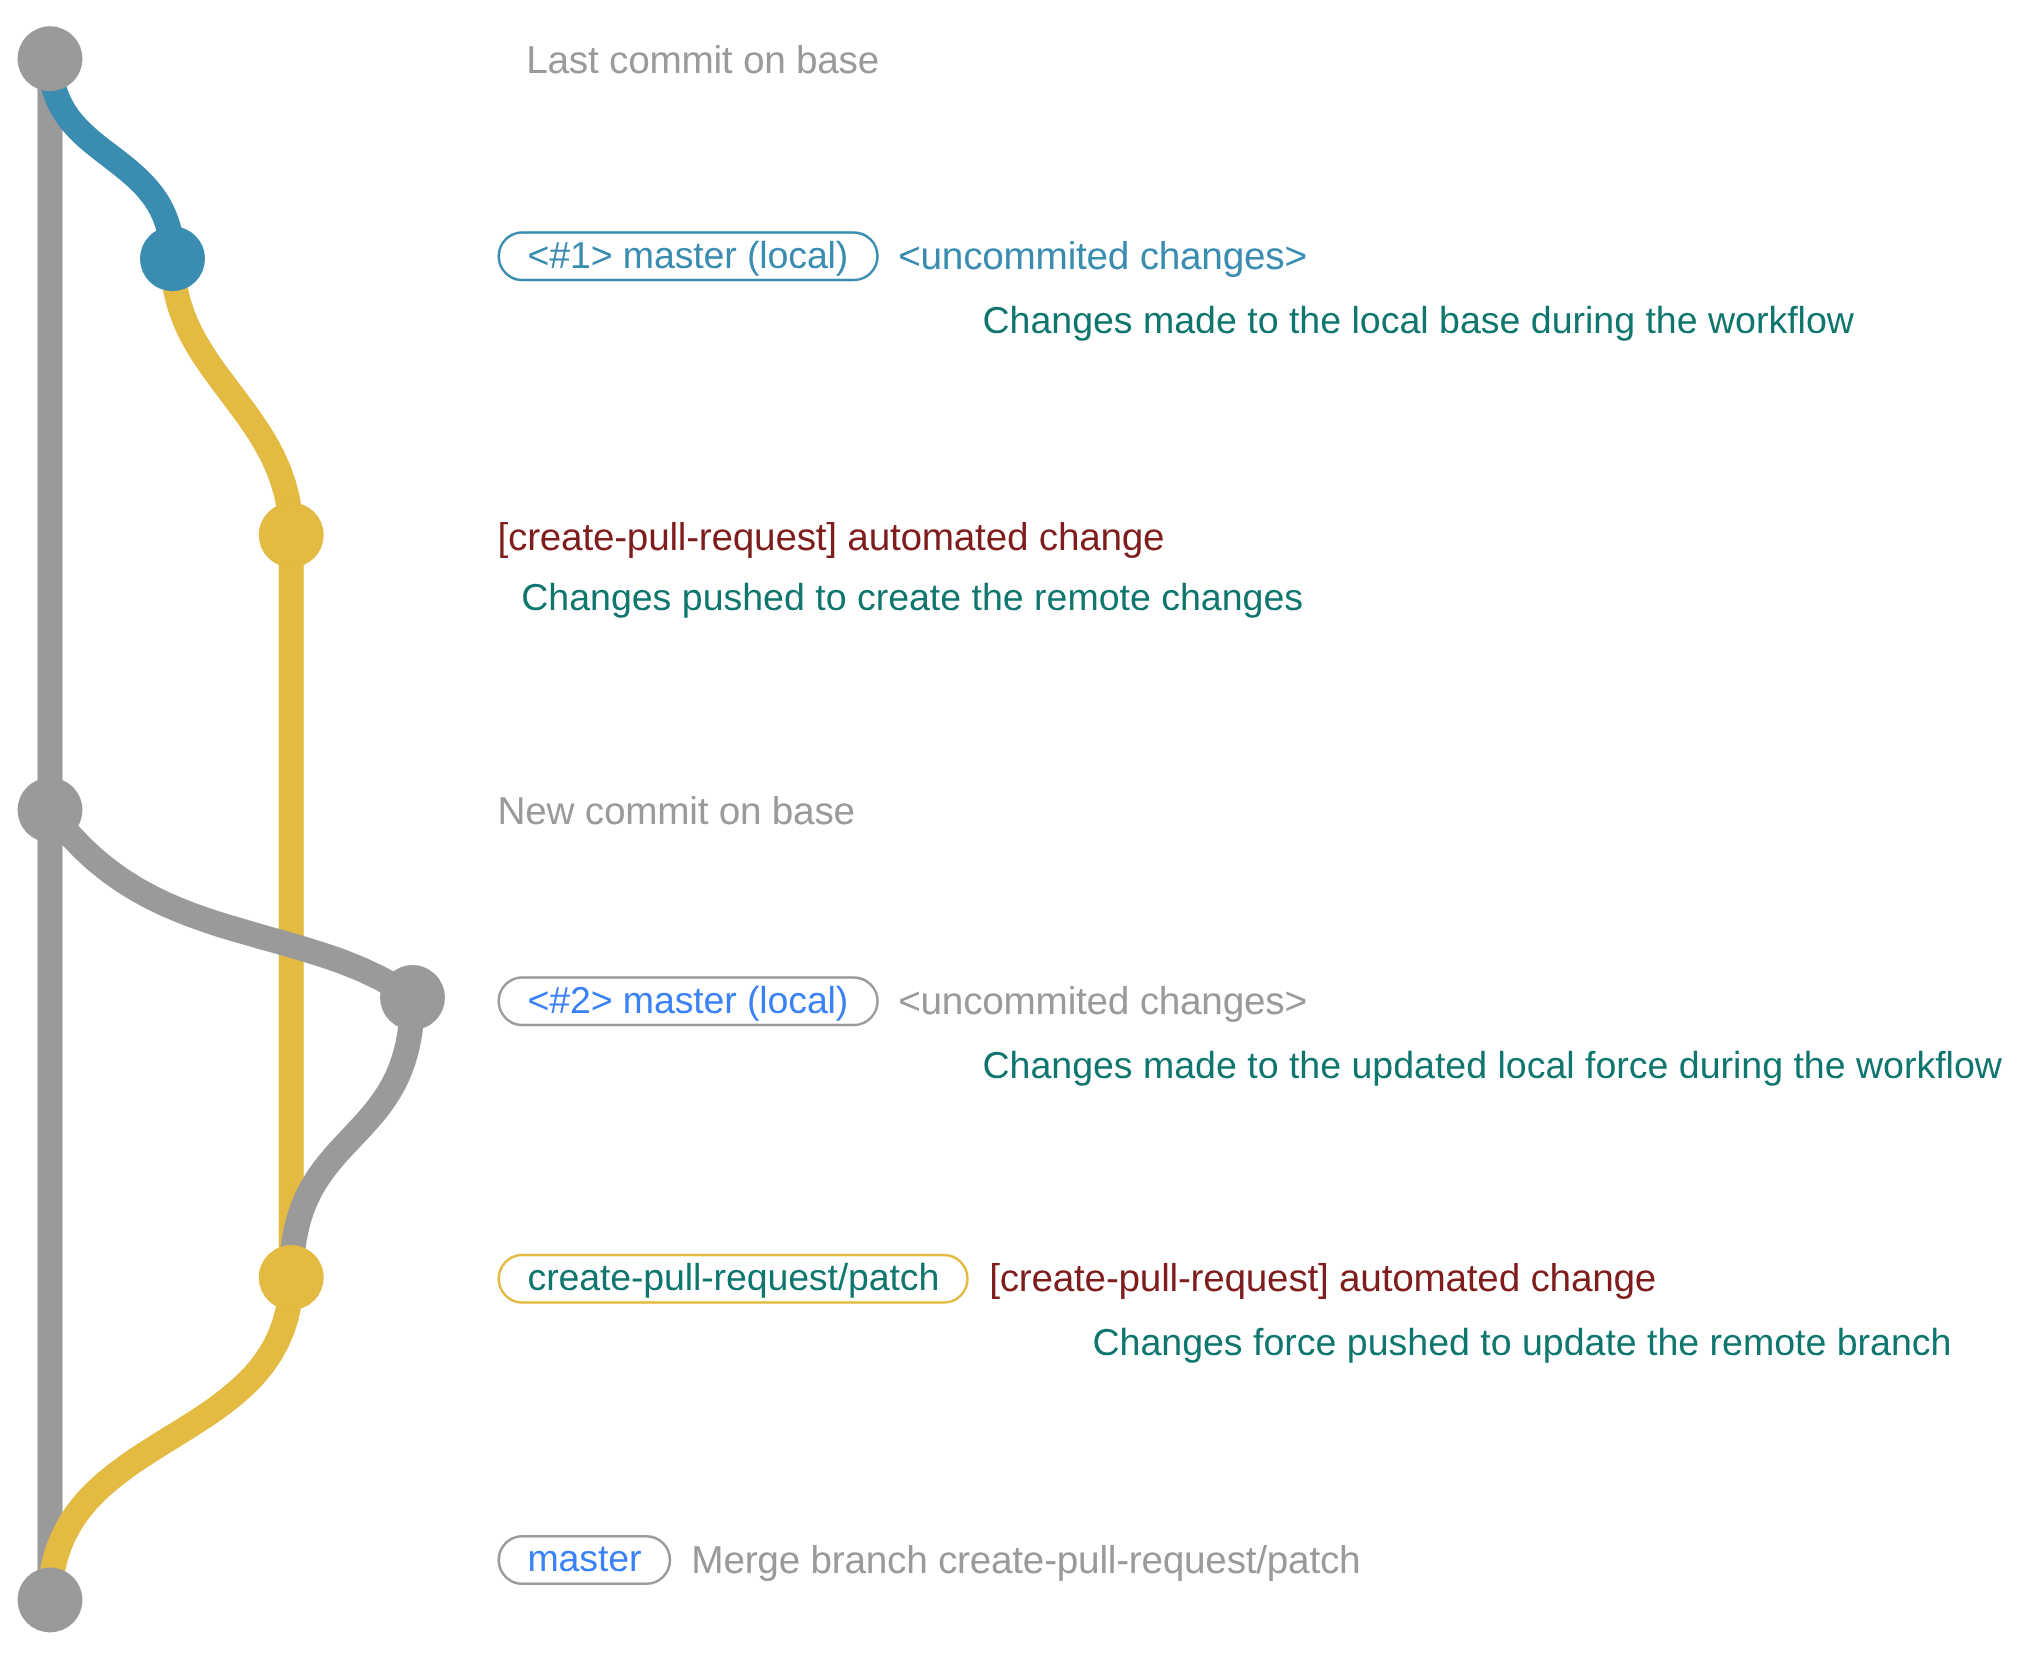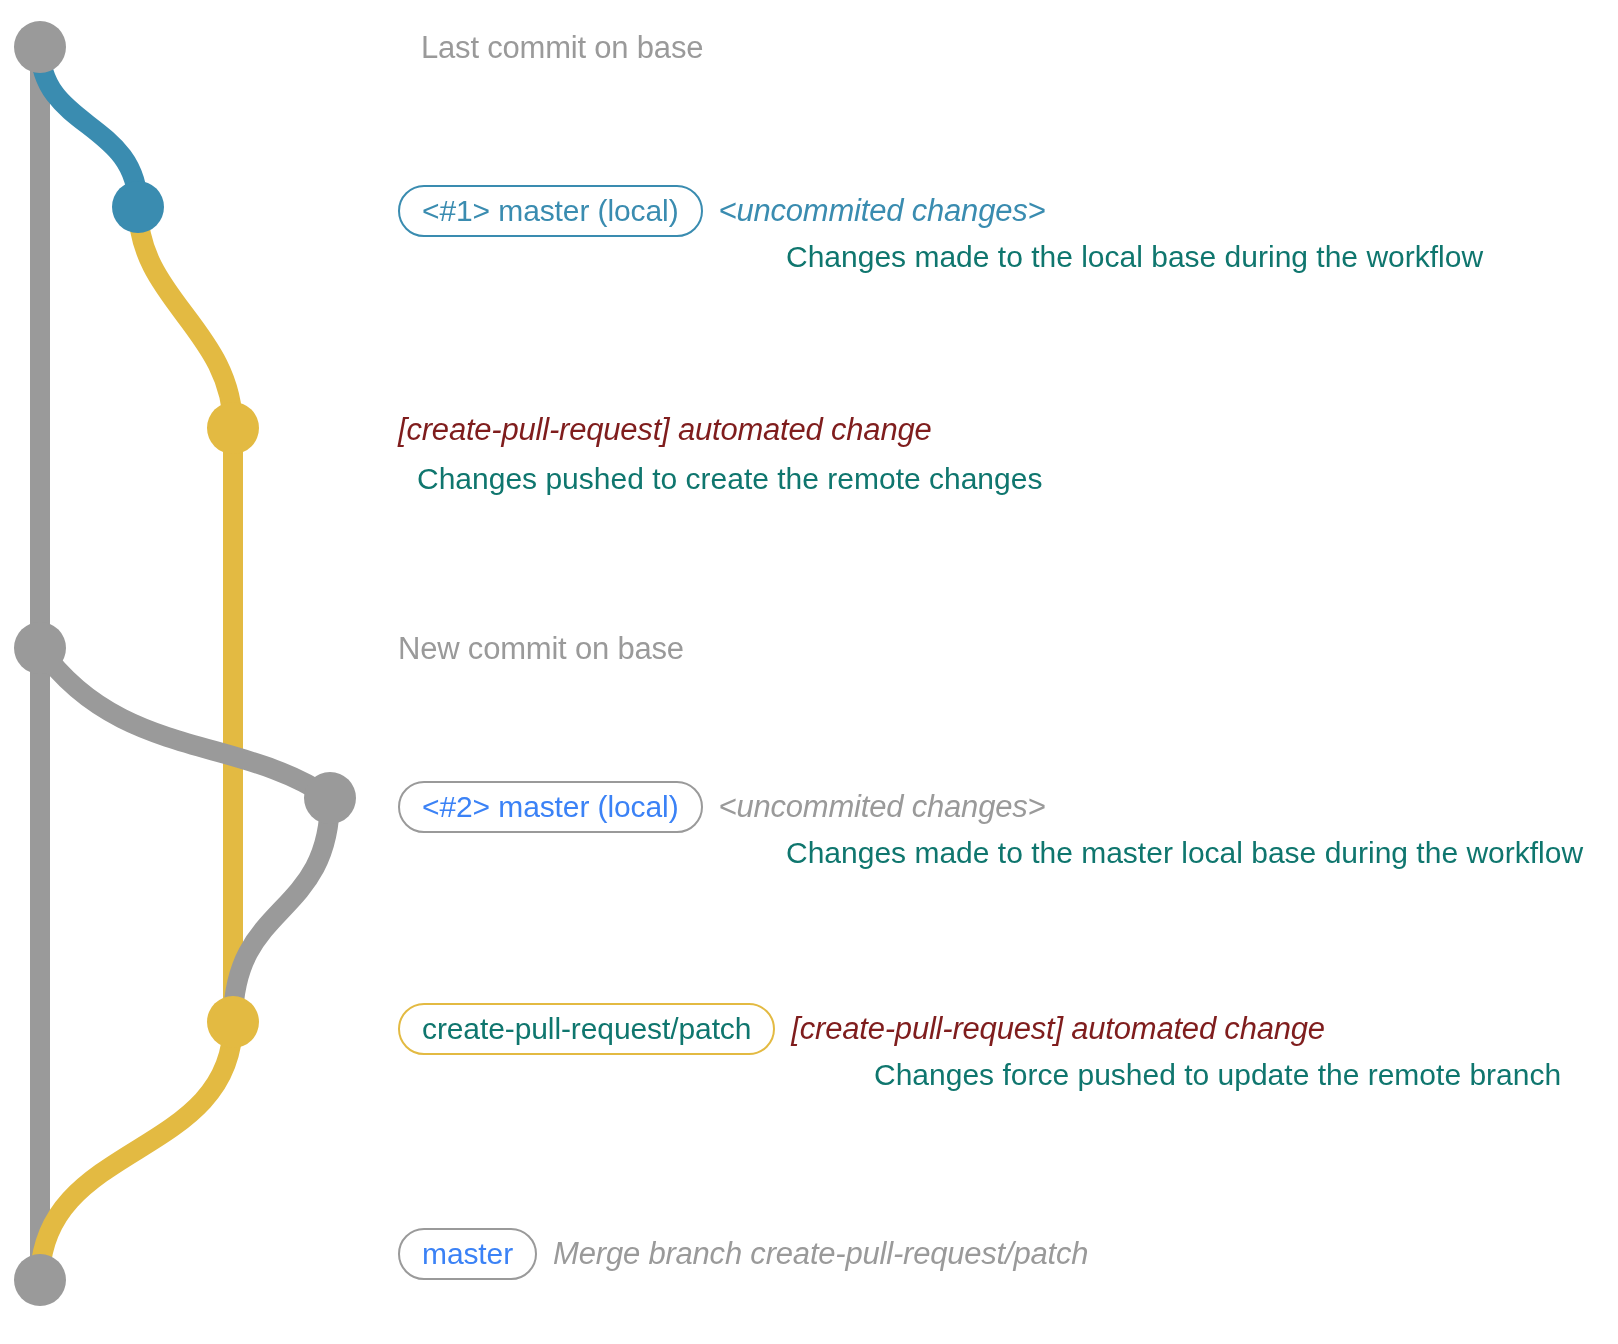--- a/index.html
+++ b/index.html
@@ -42,36 +42,35 @@
     white-space: nowrap;
   }
 
   .badge {
     display: inline-flex;
     align-items: center;
     justify-content: center;
     box-sizing: border-box;
     border: 2px solid #9a9a9a;
     border-radius: 26px;
-    height: 52px;
+    height: 40px;
     padding: 0 22px;
     font-size: 30px;
     color: #9a9a9a;
     letter-spacing: -0.1px;
     background: transparent;
   }
   .badge.blue { border-color: #3a8cb0; color: #3a8cb0; }
   .badge.yellow { border-color: #e3ba42; color: #0f766e; }
   .badge.gray { border-color: #9a9a9a; color: #3b82f6; }
 
   .commit-msg {
     font-size: 31px;
     letter-spacing: -0.2px;
     white-space: nowrap;
-    font-style: italic;
   }
   .commit-msg.blue { color: #3a8cb0; }
   .commit-msg.yellow { color: #7f1d1d; }
   .commit-msg.gray { color: #9a9a9a; }
   .commit-msg.pad { margin-left: 16px; }
 
   .plain-title {
     font-size: 31px;
     color: #9a9a9a;
     letter-spacing: -0.2px;
@@ -141,21 +140,21 @@
       <span class="plain-title">New commit on base</span>
     </div>
   </div>
 
   <div class="row" style="left:398px; top:781px;">
     <div class="headline">
       <span class="badge gray">&lt;#2&gt; master (local)</span>
       <span class="commit-msg gray pad">&lt;uncommited changes&gt;</span>
     </div>
   </div>
-  <div class="note" style="left:786px; top:836px;">Changes made to the master local base during the workflow</div>
+  <div class="note" style="left:786px; top:836px;">Changes made to the updated local force during the workflow</div>
 
   <div class="row" style="left:398px; top:1003px;">
     <div class="headline">
       <span class="badge yellow">create-pull-request/patch</span>
       <span class="commit-msg yellow pad">[create-pull-request] automated change</span>
     </div>
   </div>
   <div class="note" style="left:874px; top:1058px;">Changes force pushed to update the remote branch</div>
 
   <div class="row" style="left:398px; top:1228px;">

